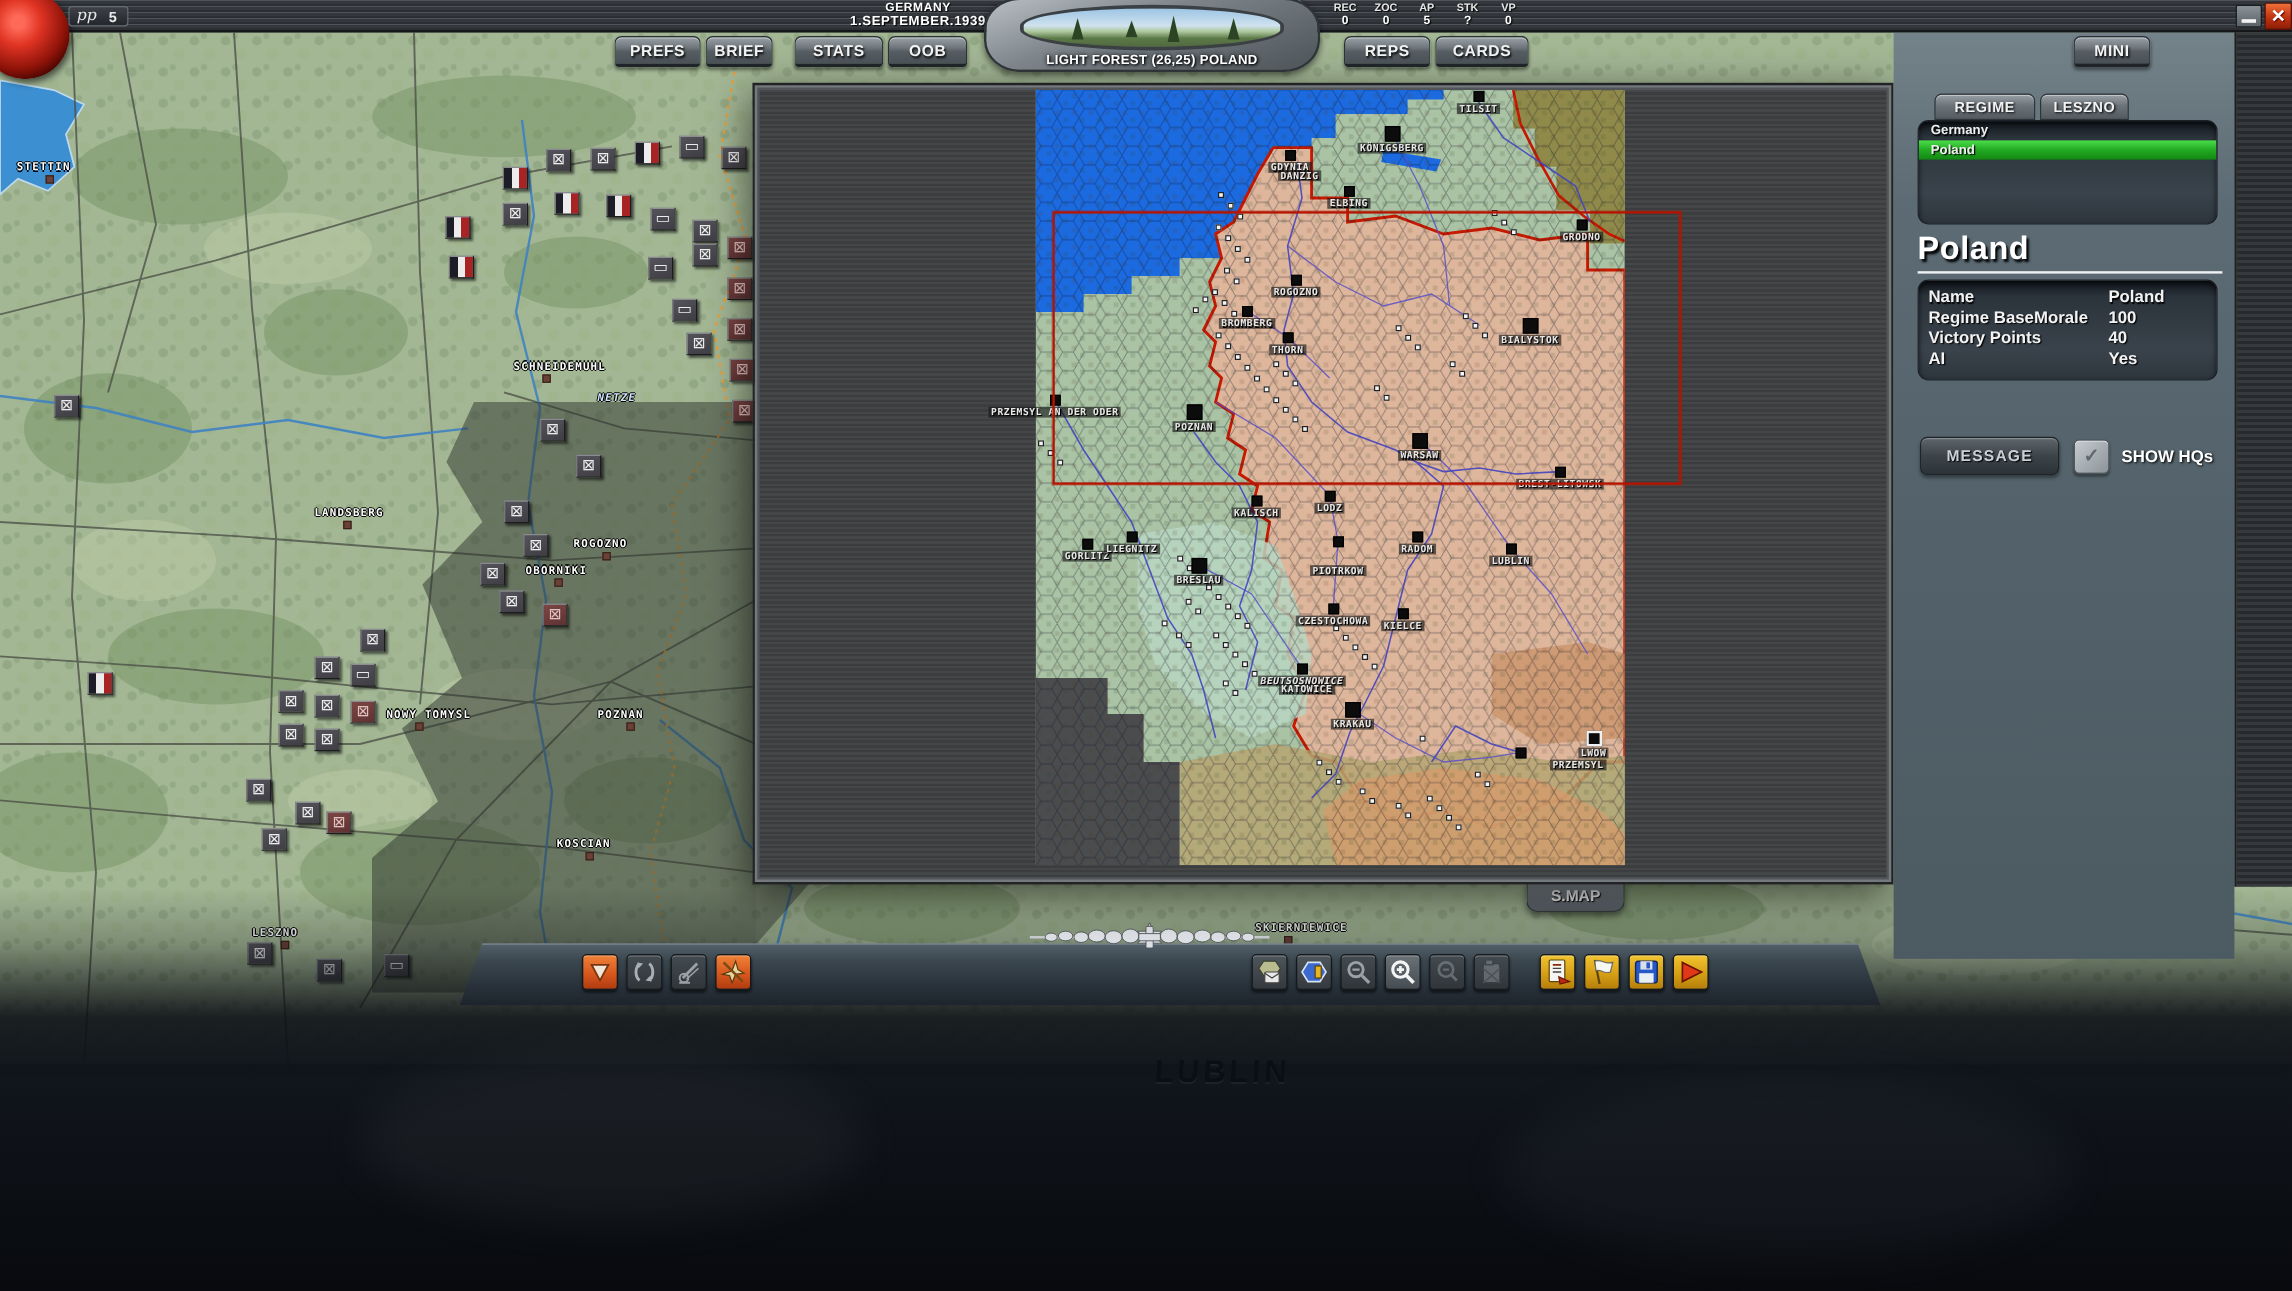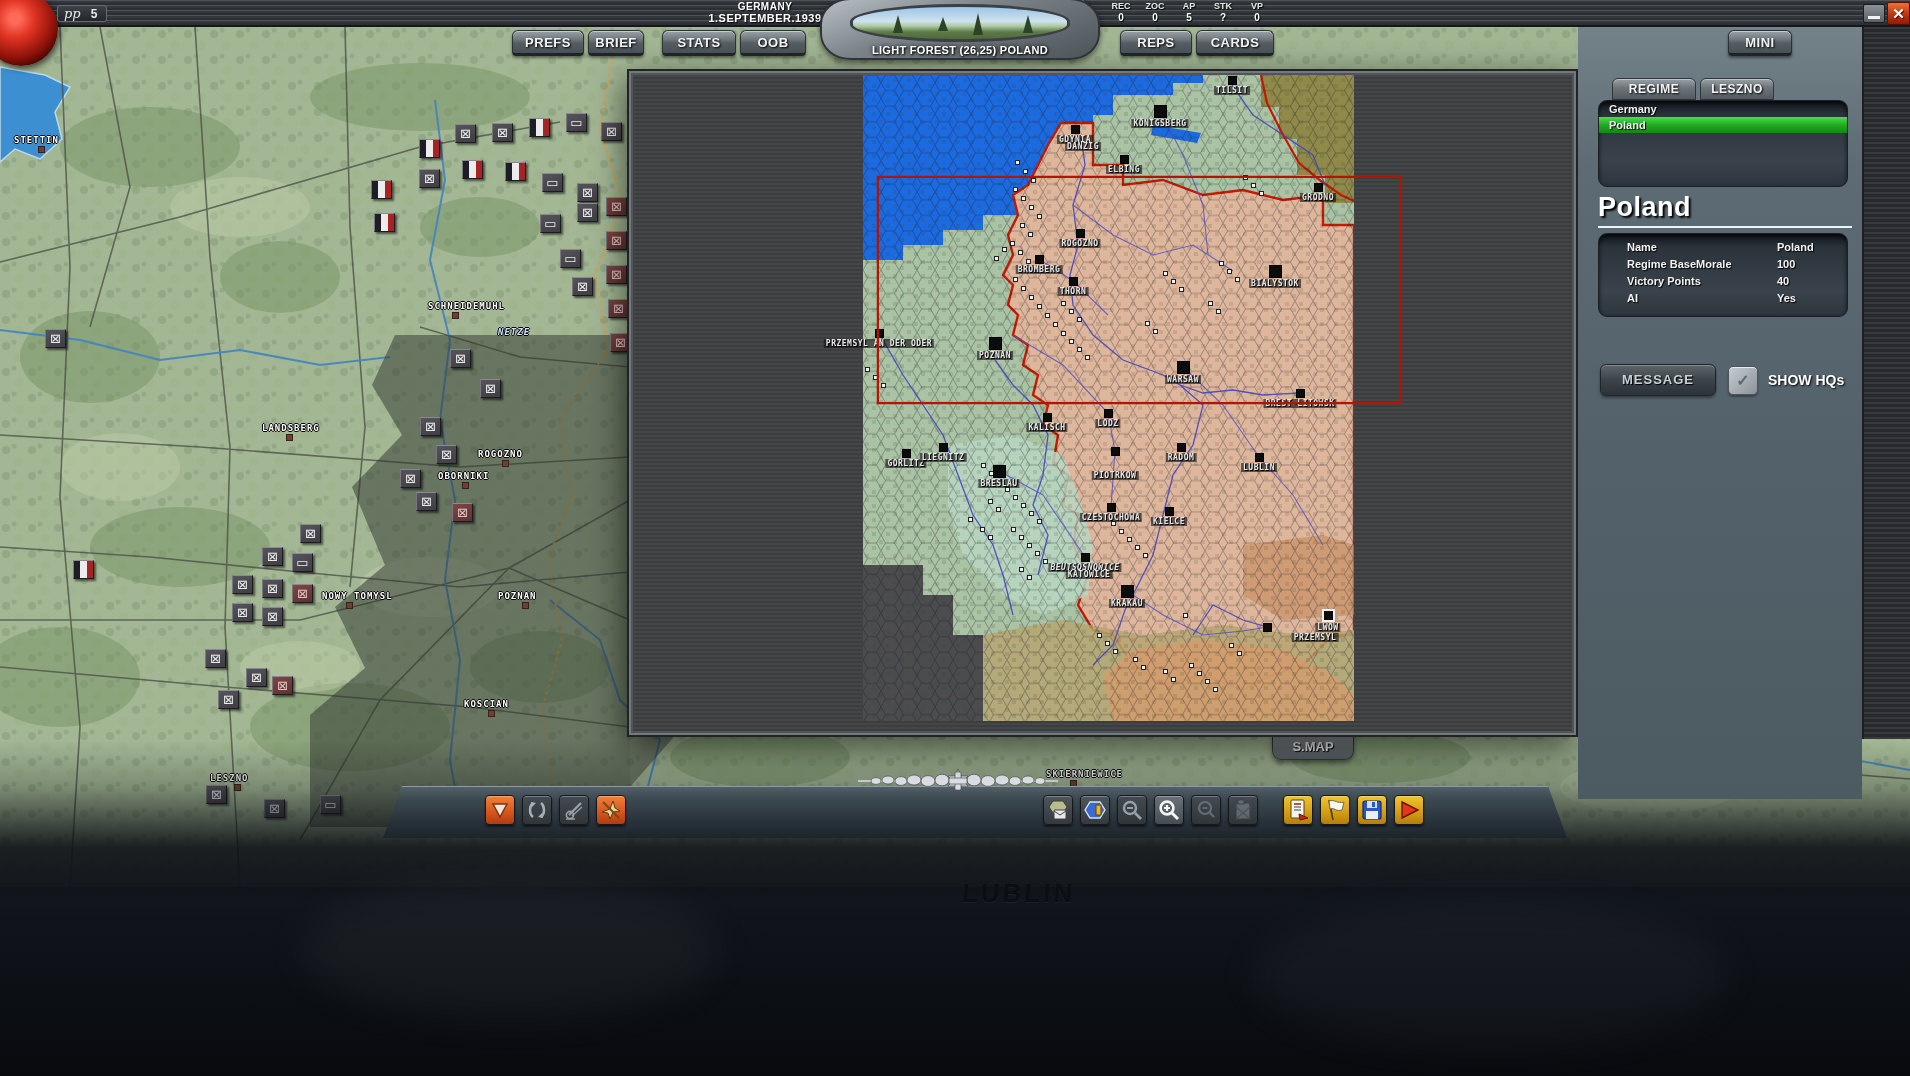--- a/index.html
+++ b/index.html
@@ -117,21 +117,21 @@
      border-radius:6px 6px 0 0;box-shadow:inset 0 1px 0 rgba(255,255,255,.4);}
   .listbox{position:absolute;border-radius:9px;border:1px solid #1a2026;
      background:linear-gradient(180deg,#10151a,#2b333b 16%,#3a434b 70%,#2d353d);
      box-shadow:inset 0 2px 4px rgba(0,0,0,.7);overflow:hidden;}
   .lrow{height:16px;line-height:16px;padding:0 10px;font-size:11px;font-weight:bold;color:#f0f0f0;
      text-shadow:1px 1px 1px #000;}
   .lrow.sel{background:linear-gradient(180deg,#4ade4a,#22aa22 50%,#128812);}
   #r-title{position:absolute;left:1598px;top:192px;width:254px;z-index:13;color:#fff;
      font-size:27px;font-weight:bold;letter-spacing:.5px;text-shadow:2px 2px 2px #000;
      border-bottom:2px solid #eef2f5;padding-bottom:3px;}
-  .drow{display:flex;height:17px;line-height:17px;padding:0 28px;font-size:11px;font-weight:bold;
+  .drow{display:flex;height:17px;line-height:17px;padding:0 8px;font-size:14px;font-weight:bold;
      color:#f2f2f2;text-shadow:1px 1px 1px #000;}
   .drow .dl{width:150px;}
   #msg-btn{position:absolute;left:1600px;top:364px;width:116px;height:32px;z-index:13;
      background:linear-gradient(180deg,#5e666c,#3c4449 50%,#2c3338);border:1px solid #1e2428;
      border-radius:6px;color:#c9d1d6;font-size:13px;font-weight:bold;letter-spacing:1px;
      text-align:center;line-height:30px;text-shadow:1px 1px 1px #000;
      box-shadow:inset 0 1px 0 rgba(255,255,255,.25),0 2px 3px rgba(0,0,0,.4);}
   #hq-check{position:absolute;left:1728px;top:366px;width:30px;height:29px;z-index:13;border-radius:5px;
      background:linear-gradient(135deg,#c6ccd0,#8b9399);border:1px solid #4e565c;
      color:#5e686e;font-size:16px;text-align:center;line-height:27px;font-weight:bold;

